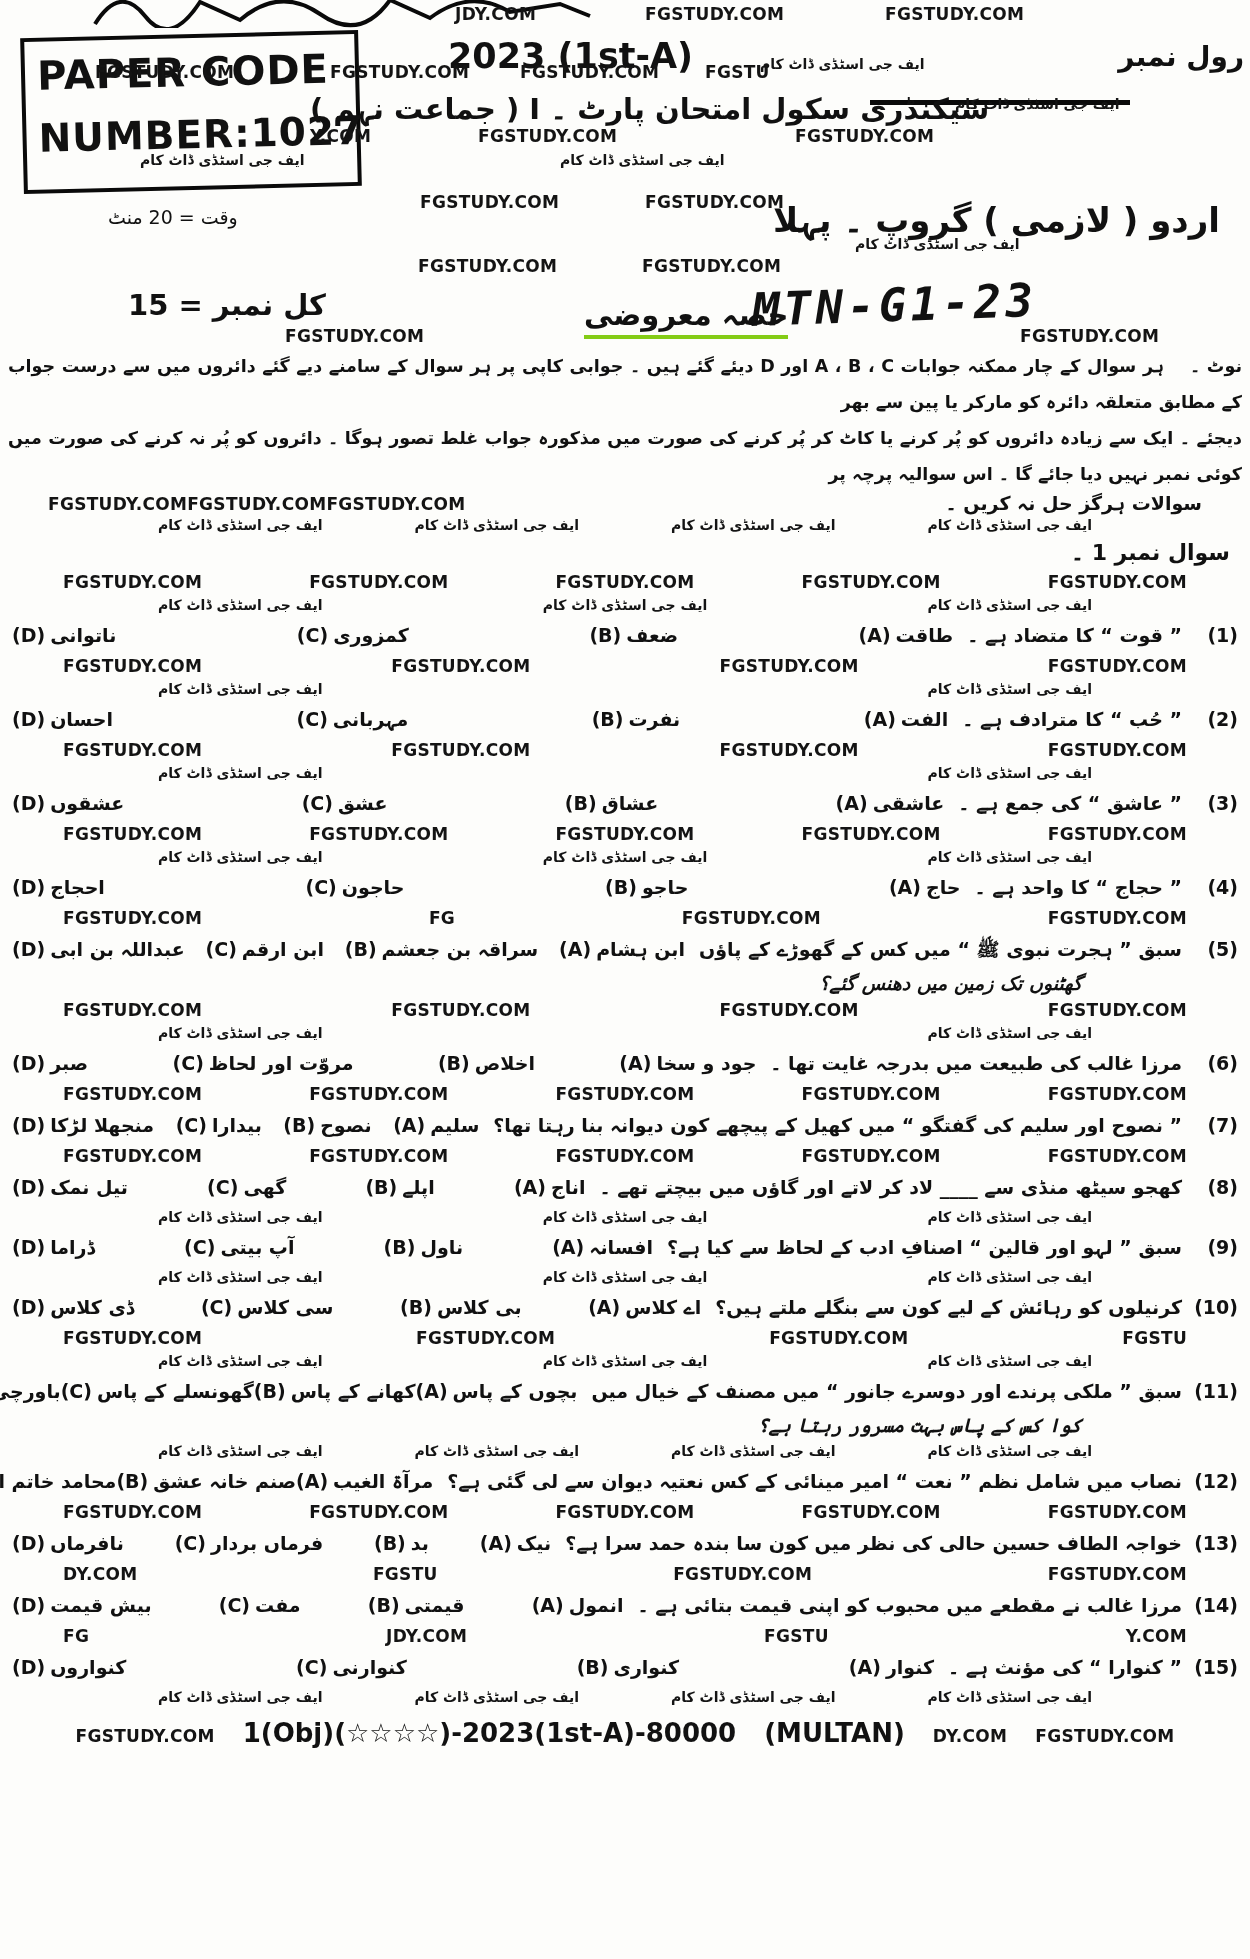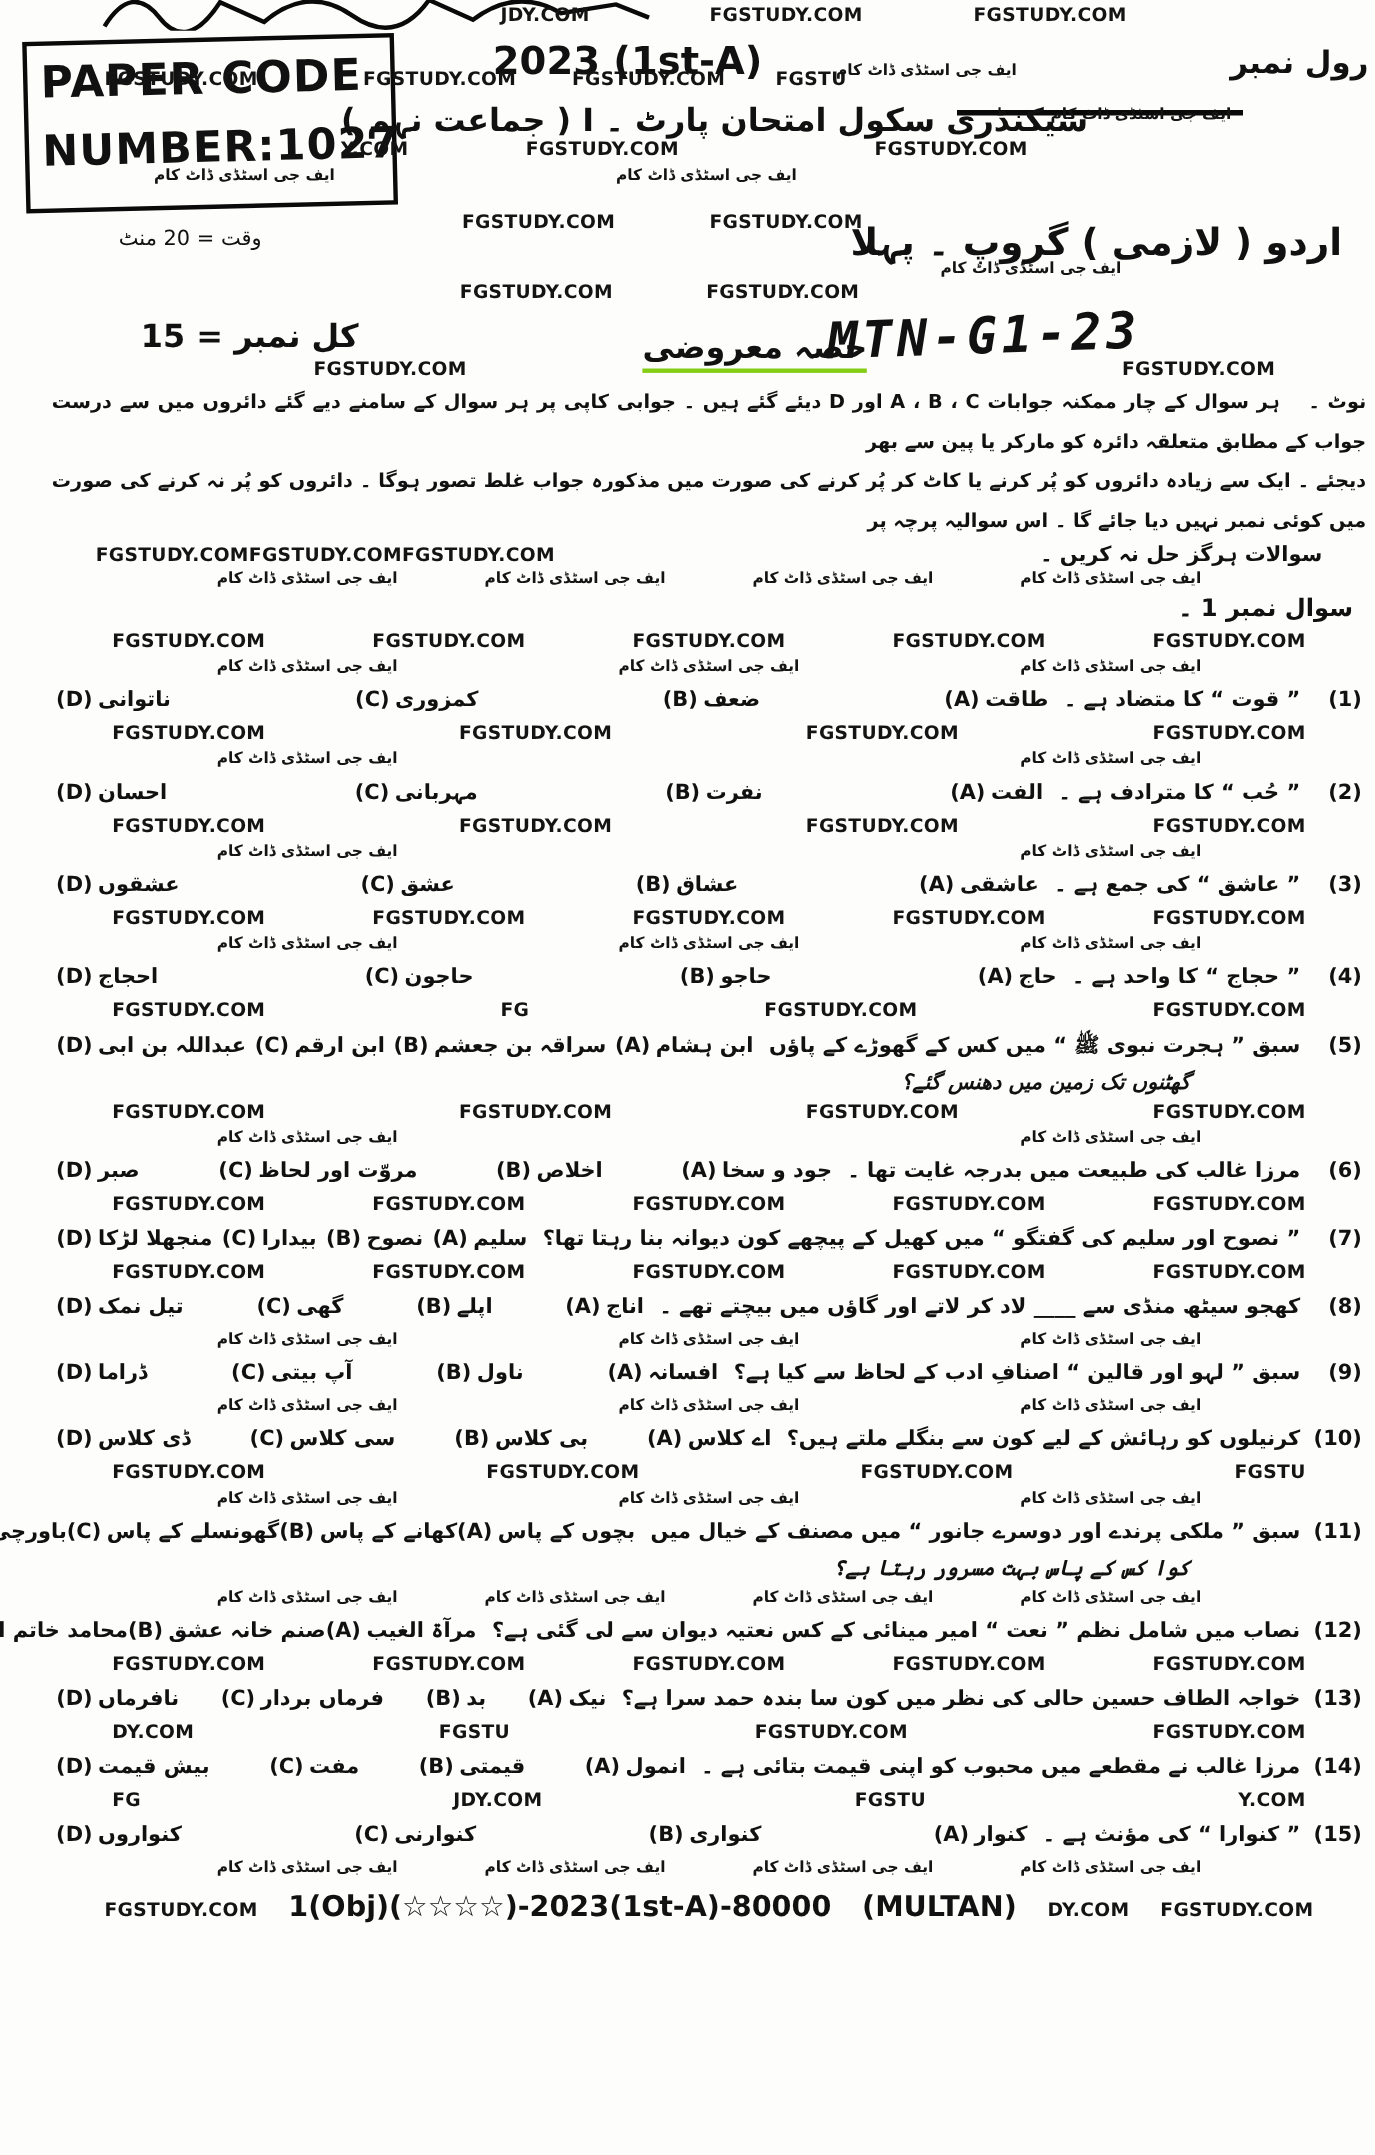--- a/index.html
+++ b/index.html
@@ -18,21 +18,21 @@
   .year{left:448px;top:36px;font-size:35px;font-weight:800;}
   .roll-label{right:6px;top:40px;font-size:28px;font-weight:700;direction:rtl;}
   .roll-line{position:absolute;right:120px;top:100px;width:260px;border-bottom:5px solid #0a0a0a;}
   .exam-title{left:310px;top:92px;font-size:29px;font-weight:800;direction:rtl;}
   .time{left:108px;top:206px;font-size:19px;font-weight:400;direction:rtl;}
   .subject-title{right:30px;top:200px;font-size:34px;font-weight:800;direction:rtl;}
   .marks{left:128px;top:288px;font-size:29px;font-weight:800;direction:rtl;}
   .section-heading{left:584px;top:298px;font-size:29px;font-weight:800;direction:rtl;border-bottom:4px solid #84cc16;padding-bottom:3px;}
   .hand-code{left:752px;top:278px;font-size:46px;font-weight:700;font-style:italic;letter-spacing:4px;transform:rotate(-2deg);font-family:"DejaVu Sans Mono",monospace;}
   
-  .flow{padding:0 8px;margin-left:39px;}
+  .flow{padding:0 8px;}
   .note-line{direction:rtl;font-size:17.5px;font-weight:700;line-height:36px;text-align:justify;}
   .note-label{margin-left:26px;font-weight:800;}
   .instr-row{display:flex;align-items:baseline;padding:0 40px;}
   .instruction{direction:rtl;text-align:right;font-size:19px;font-weight:700;flex:1;}
   .q-heading{direction:rtl;text-align:right;font-size:22px;font-weight:800;line-height:34px;padding-right:12px;}
   .wm-row{display:flex;justify-content:space-between;padding:0 55px;line-height:24px;}
   .wm-row.u{padding:0 150px;line-height:22px;direction:rtl;}
   .q-row{direction:rtl;display:flex;align-items:baseline;font-weight:700;font-size:19px;line-height:38px;padding:0 4px;}
   .q-num{direction:ltr;min-width:46px;text-align:right;margin-left:10px;}
   .q-text{margin-left:14px;white-space:nowrap;}

